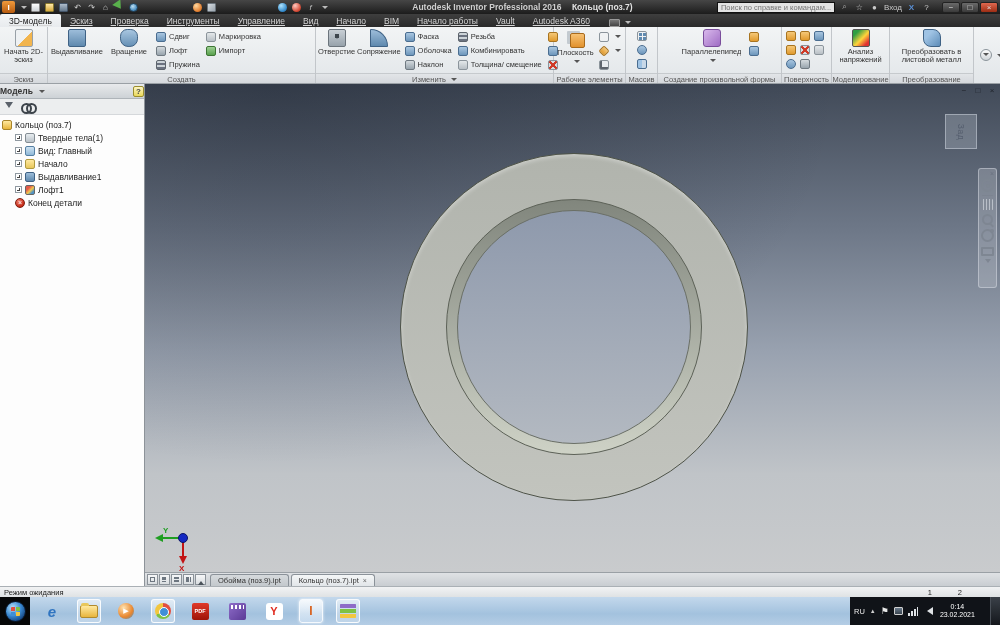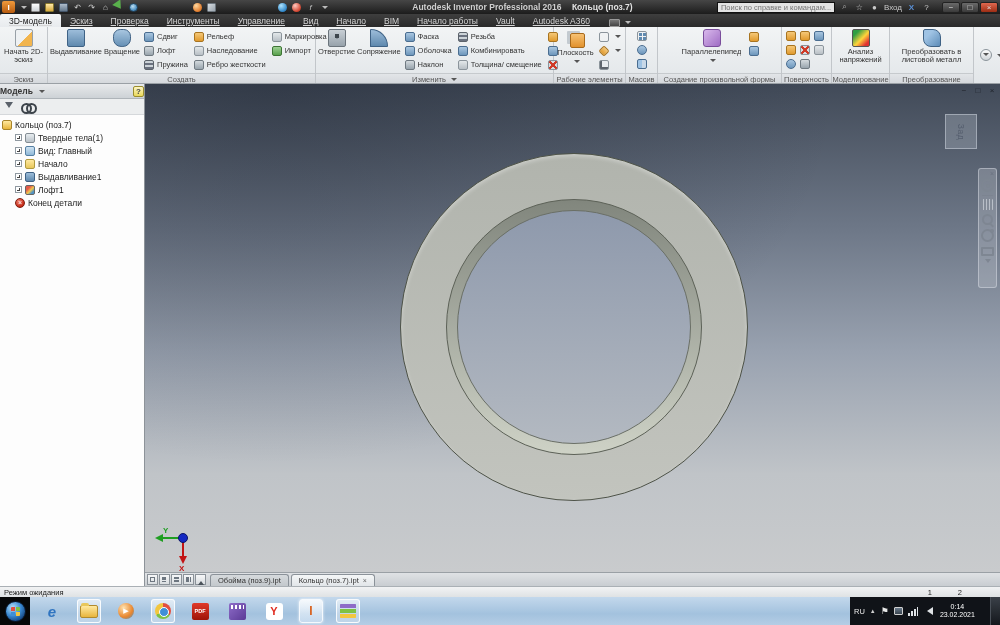--- a/index.html
+++ b/index.html
@@ -405,34 +405,20 @@
               <span class="sic s-steel"></span>
               <span>Лофт</span>
             </div>
           <div class="btnS">
               <span class="sic s-coil"></span>
               <span>Пружина</span>
             </div>
         </div>
         <div class="scol">
           <div class="btnS">
-              <span class="sic s-orange"></span>
-              <span>Рельеф</span>
-            </div>
-          <div class="btnS">
-              <span class="sic s-grey"></span>
-              <span>Наследование</span>
-            </div>
-          <div class="btnS">
-              <span class="sic s-steel"></span>
-              <span>Ребро жесткости</span>
-            </div>
-        </div>
-        <div class="scol">
-          <div class="btnS">
               <span class="sic s-grey"></span>
               <span>Маркировка</span>
             </div>
           <div class="btnS">
               <span class="sic s-green"></span>
               <span>Импорт</span>
             </div>
         </div>
       </div>
       <div class="grp-label">

